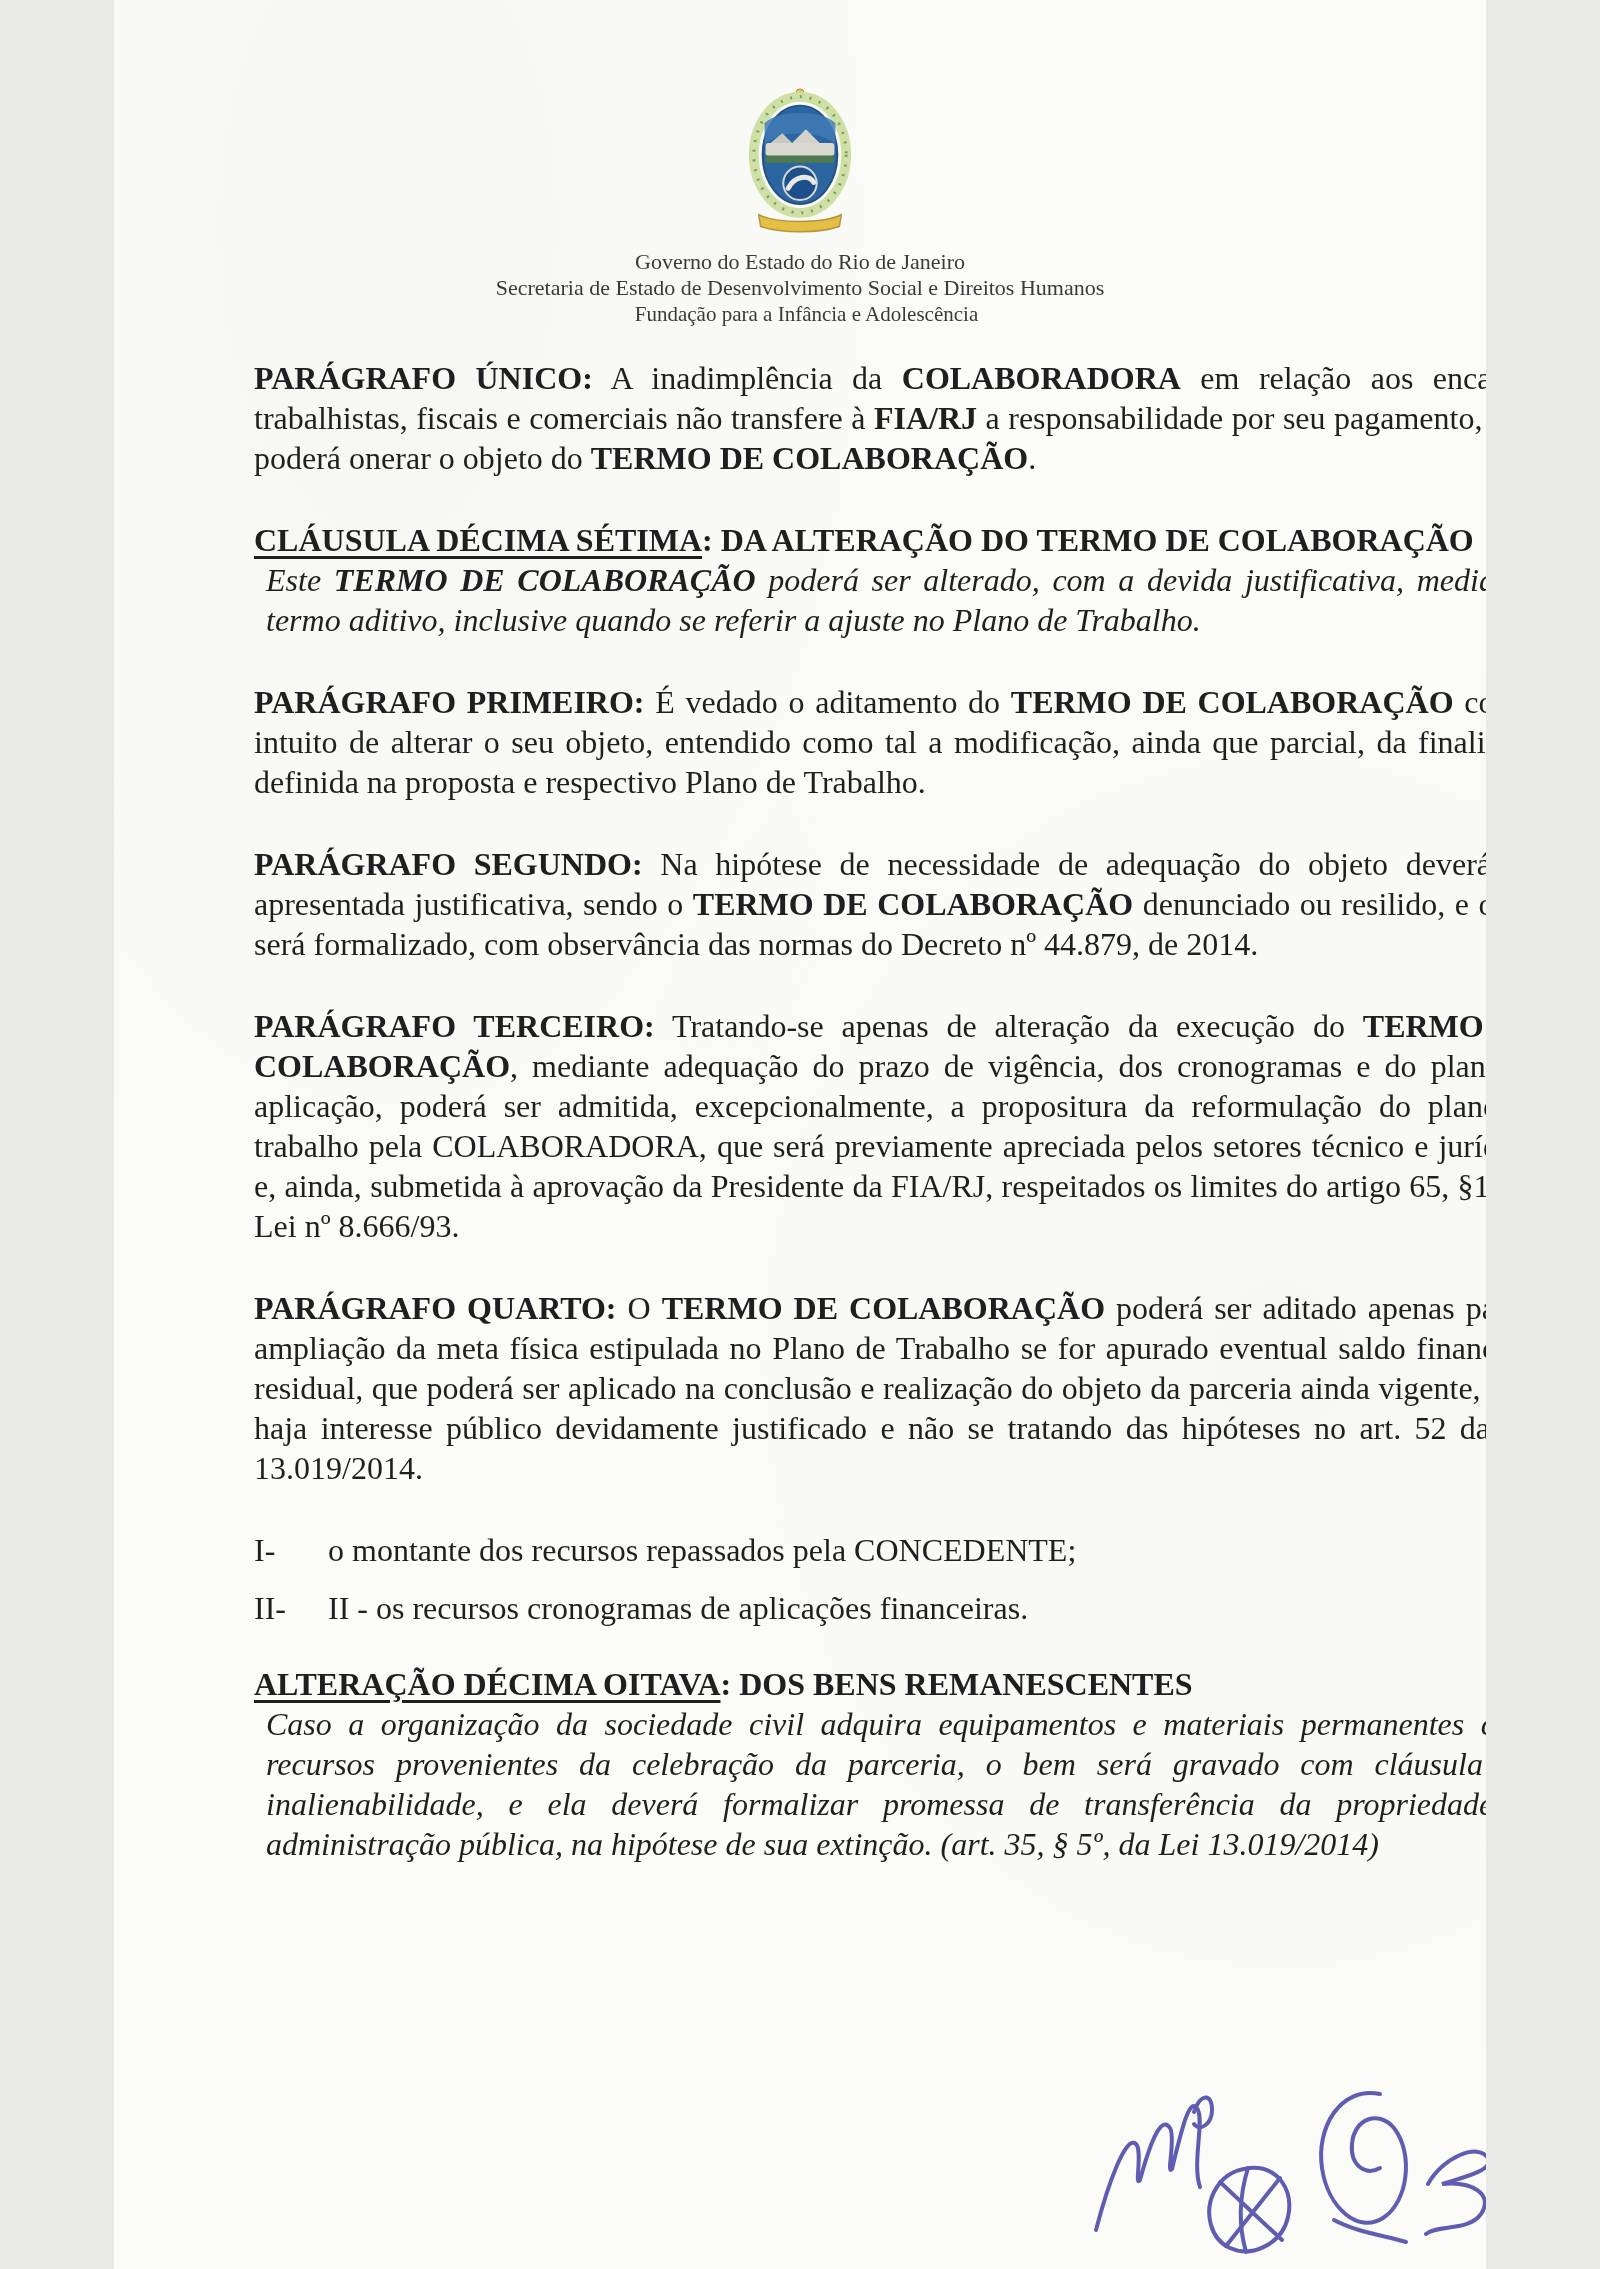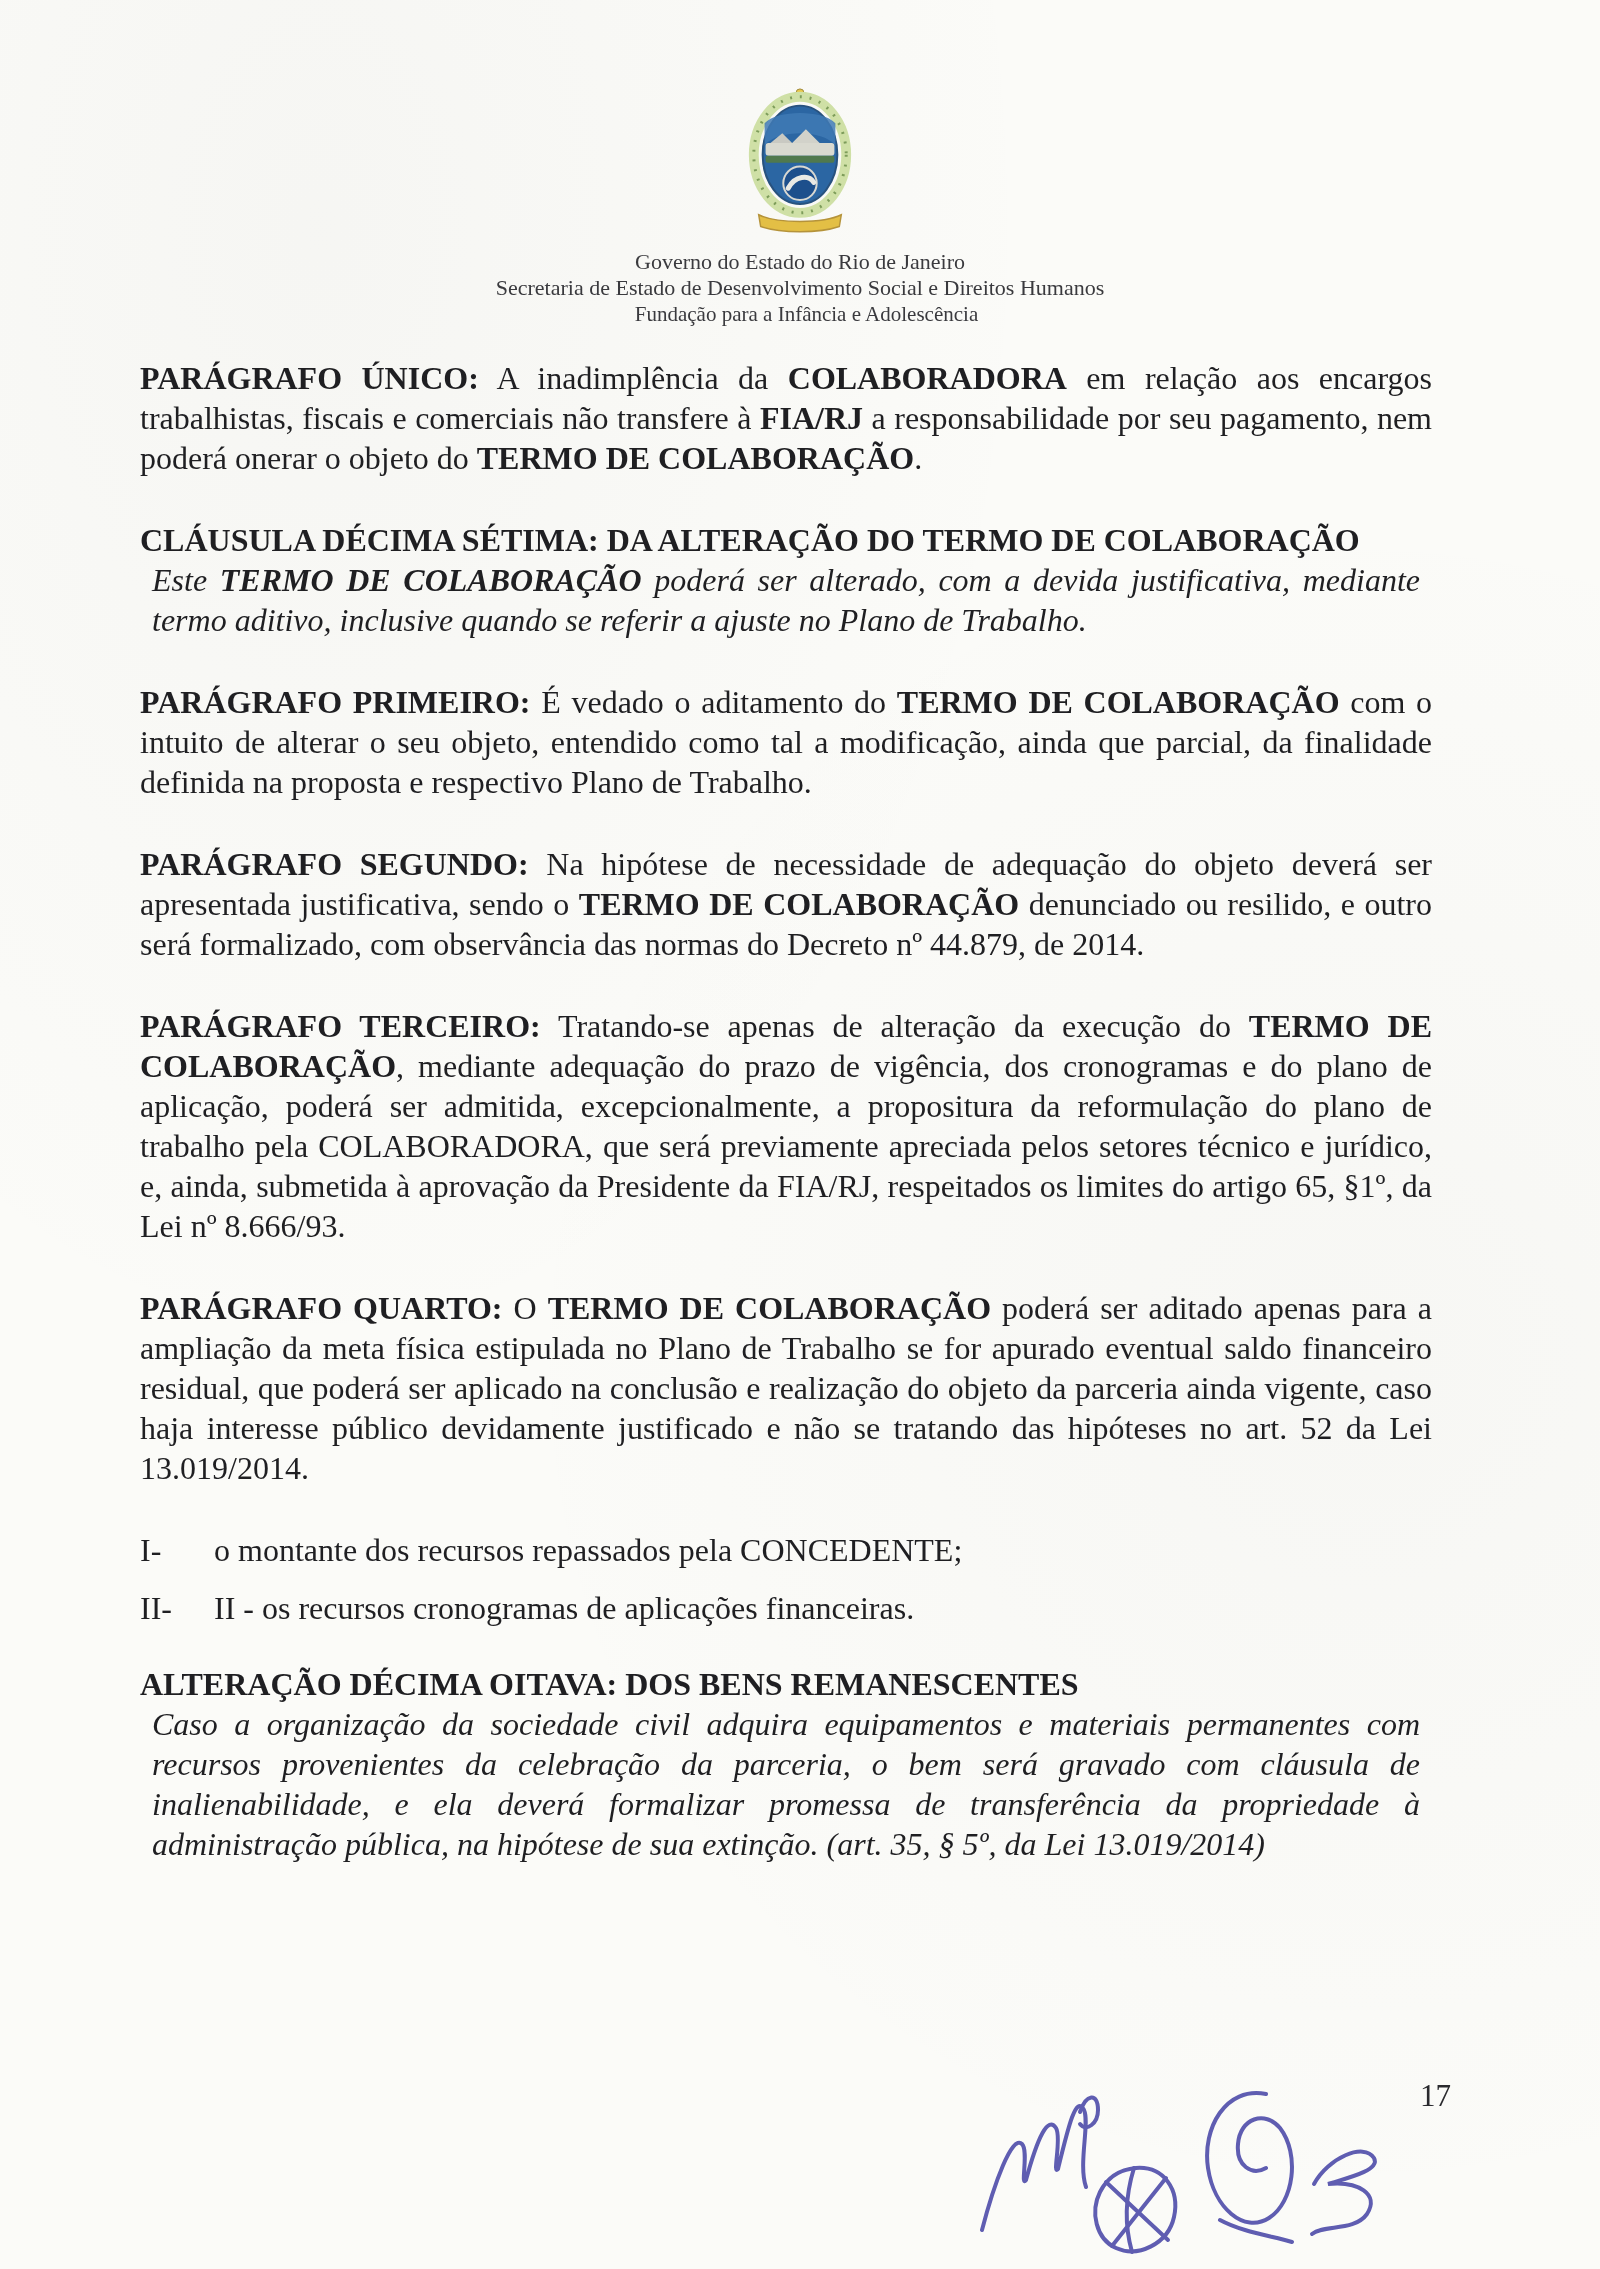--- a/index.html
+++ b/index.html
@@ -1,18 +1,18 @@
 <!DOCTYPE html>
 <html lang="pt"><head>
 <meta charset="utf-8">
 <style>
   html,body{margin:0;padding:0;background:#e9e9e6;}
   .page{
     position:relative;
-    width:1600px;height:2269px;
+    width:1372px;height:2269px;
     margin:0 auto;
     background:#fbfbf8;
     background-image:radial-gradient(ellipse at 20% 10%, rgba(120,120,120,0.04), transparent 40%),
                      radial-gradient(ellipse at 85% 60%, rgba(120,120,120,0.03), transparent 45%);
     overflow:hidden;
     font-family:"Liberation Serif", serif;
     color:#1f1f22;
   }
   
   .hdr{position:absolute;top:84px;left:0;width:100%;text-align:center;}
@@ -23,21 +23,21 @@
   
   .doc{position:absolute;top:358px;left:140px;width:1292px;font-size:32px;line-height:40px;text-align:justify;}
   .doc p{margin:0 0 42px;}
   .doc p.clause-heading{margin:36px 0 0;text-align:left;}
   .doc p.clause-body{margin:0 12px 42px;font-style:italic;}
   .doc p.spaced{line-height:57px;margin:0 0 14px;}
   .list-item{display:flex;margin:0 0 18px;line-height:40px;}
   .list-item .marker{flex:none;width:74px;}
   .list-item .li-text{flex:1;}
   .b{font-weight:bold;}
-  .u{text-decoration-thickness:3px;text-underline-offset:5px;}
+  .u{text-decoration:underline;text-decoration-thickness:3px;text-underline-offset:5px;}
   
   .pagenum{position:absolute;top:2078px;left:1420px;font-size:31px;color:#2a2a2e;}
   .sig{position:absolute;top:2072px;left:968px;width:440px;height:195px;}
   .sig svg{width:100%;height:100%;}
 </style>
 </head>
 <body>
 
 <div class="page">
 

